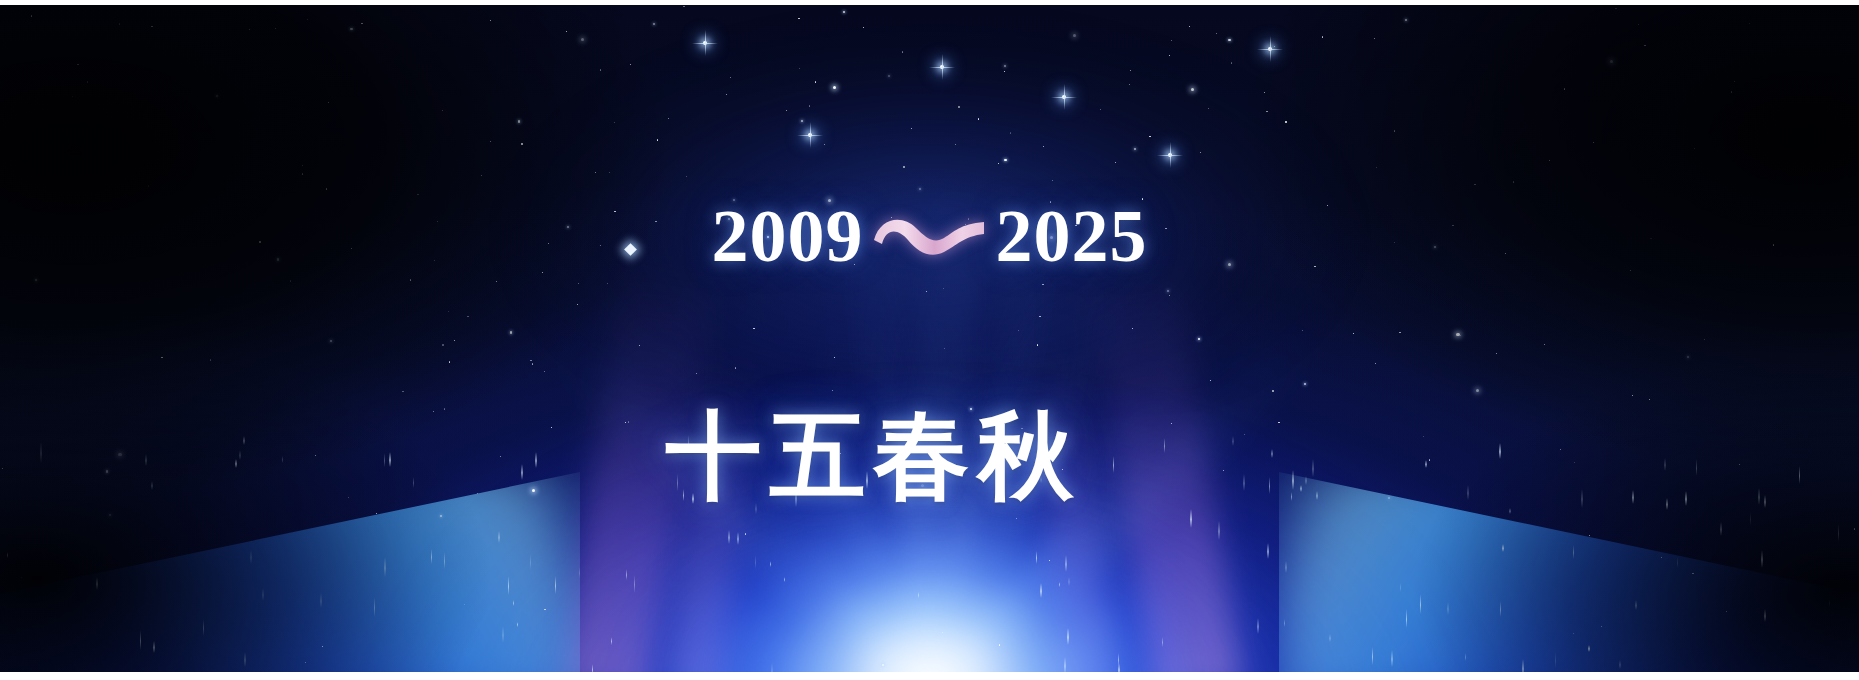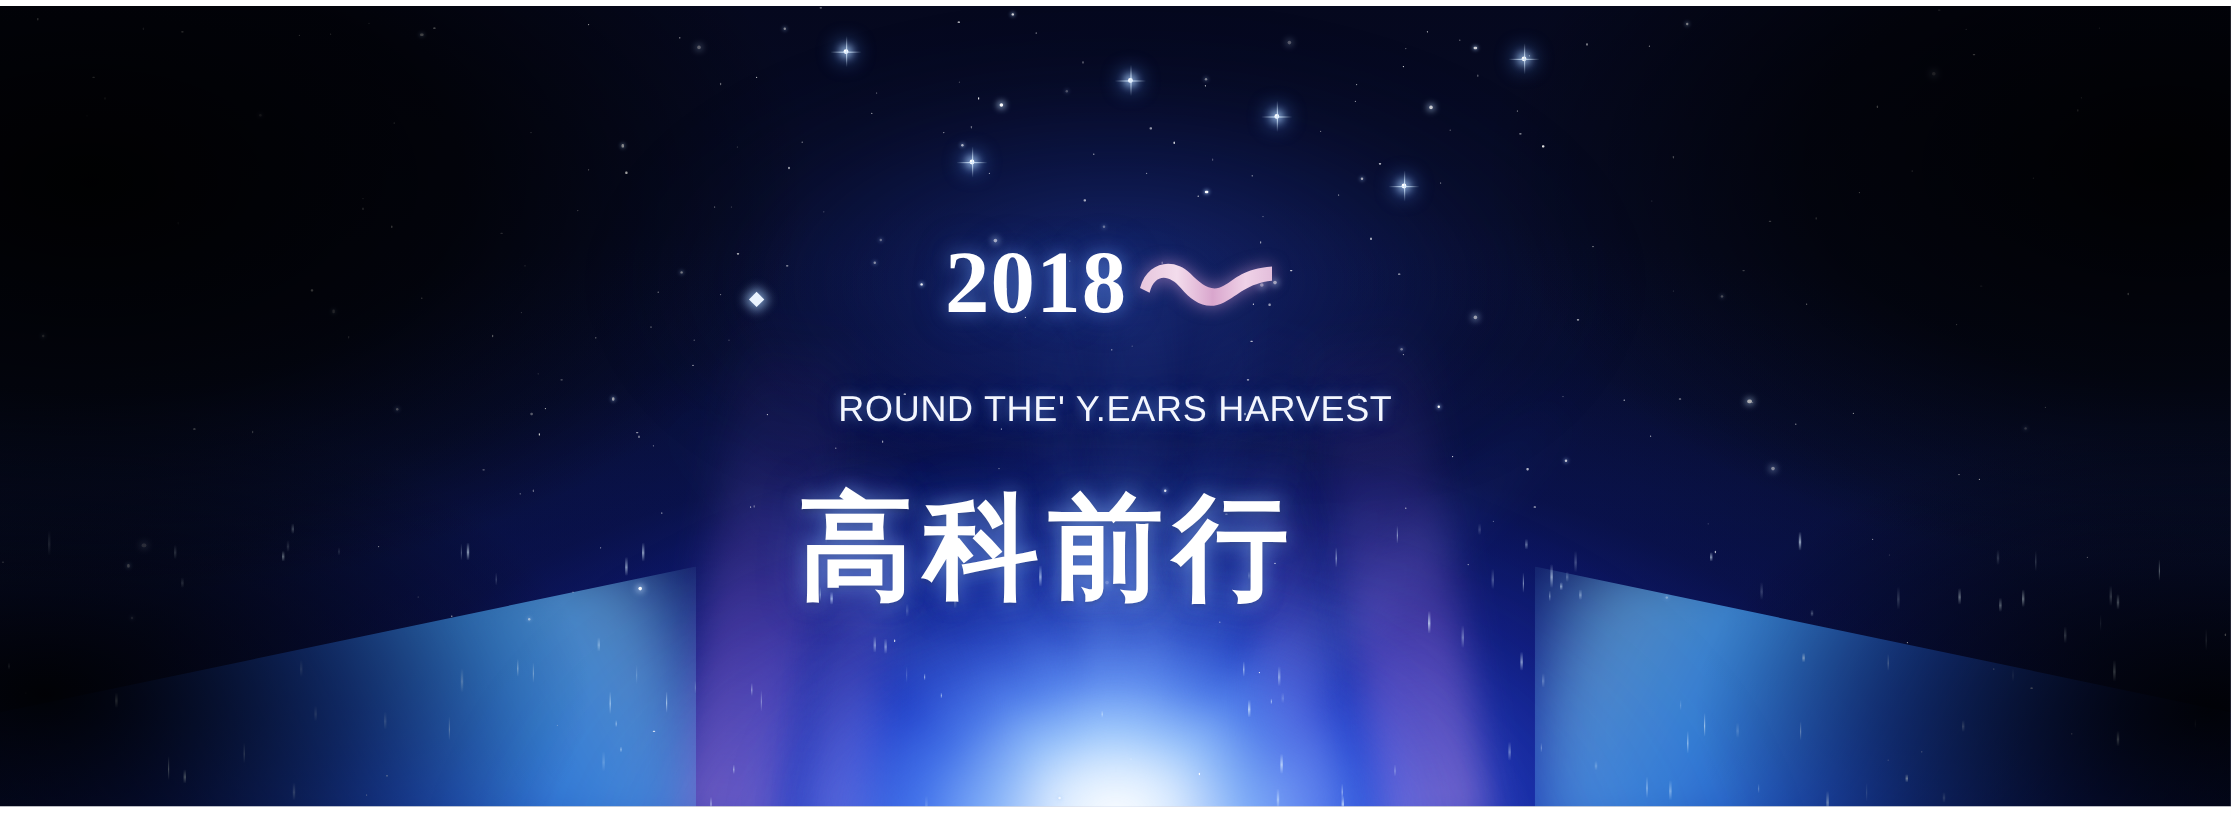--- a/index.html
+++ b/index.html
@@ -752,42 +752,42 @@
         <div class="sparkle" style="left: 866.1px; top: 466.1px; height: 18.4px; opacity: 0.76;"></div>
       </div>
 
     <div class="bg-vignette"></div>
 
     <div class="accent-diamond"></div>
 
     <div class="content">
 
       <div class="years-row">
-        <span class="year">2018</span>
+        <span class="year">2009</span>
         <span class="tilde-wrap">
           <svg class="tilde-svg" width="124" height="60" viewBox="0 0 124 60" aria-hidden="true">
             <defs>
               <linearGradient id="tildeGrad" x1="0" y1="0" x2="1" y2="0">
                 <stop offset="0%" stop-color="#e6c6dd"></stop>
                 <stop offset="28%" stop-color="#f3dcec"></stop>
                 <stop offset="55%" stop-color="#d9a6cd"></stop>
                 <stop offset="80%" stop-color="#efd2e7"></stop>
                 <stop offset="100%" stop-color="#e3bedb"></stop>
               </linearGradient>
             </defs>
             <path d="M6 34 C 12 12, 34 8, 48 22 C 58 32, 66 38, 76 32 C 86 26, 92 18, 116 16
                      L 116 28 C 96 30, 88 40, 76 46 C 62 53, 50 46, 40 34 C 30 22, 18 22, 14 38 Z" fill="url(#tildeGrad)"></path>
           </svg>
         </span>
+        <span class="year">2025</span>
       </div>
 
-      <div class="subtitle">ROUND THE' Y.EARS HARVEST</div>
 
       <div class="cn-row">
-        <span class="cn-phrase">高科前行</span>
+        <span class="cn-phrase">十五春秋</span>
         <span class="cn-gap"></span>
       </div>
 
     </div>
 
   </div>
 
   <div class="bottom-strip"></div>
 </div>
 

